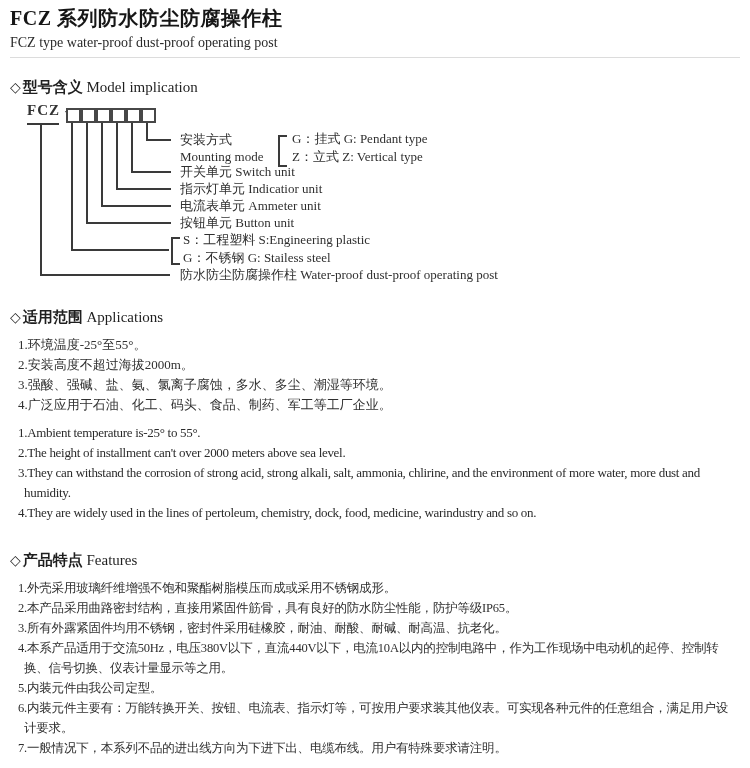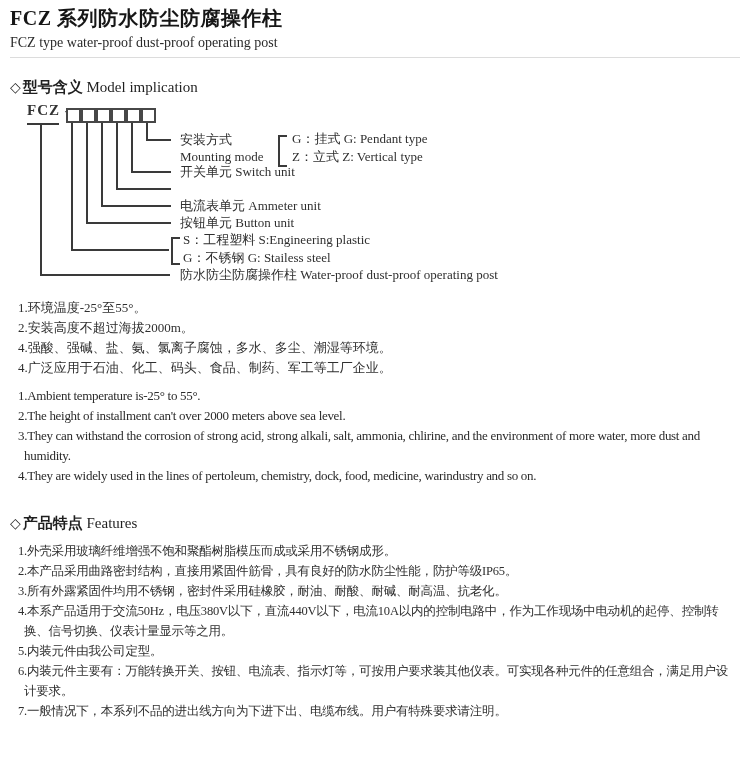--- a/index.html
+++ b/index.html
@@ -76,35 +76,37 @@
     <div class="hl" style="left:61px;top:147px;width:98px;"></div>
     <div class="hl" style="left:30px;top:172px;width:130px;"></div>
 
     <span class="txt" style="left:170px;top:30px;">安装方式</span>
     <span class="txt" style="left:170px;top:47px;">Mounting mode</span>
     <div class="brk" style="left:268px;top:33px;height:28px;"></div>
     <span class="txt" style="left:282px;top:29px;">G：挂式 G: Pendant type</span>
     <span class="txt" style="left:282px;top:47px;">Z：立式 Z: Vertical type</span>
 
     <span class="txt" style="left:170px;top:62px;">开关单元 Switch unit</span>
+    <span class="txt" style="left:170px;top:79px;">指示灯单元 Indicatior unit</span>
     <span class="txt" style="left:170px;top:96px;">电流表单元 Ammeter unit</span>
     <span class="txt" style="left:170px;top:113px;">按钮单元 Button unit</span>
 
     <div class="brk" style="left:161px;top:135px;height:24px;"></div>
     <span class="txt" style="left:173px;top:130px;">S：工程塑料 S:Engineering plastic</span>
     <span class="txt" style="left:173px;top:148px;">G：不锈钢 G: Stailess steel</span>
 
     <span class="txt" style="left:170px;top:165px;">防水防尘防腐操作柱 Water-proof dust-proof operating post</span>
   </div>
 
+  <h2 class="section apps-h"><span class="diamond">◇</span><span>适用范围</span> <span class="en">Applications</span></h2>
 
   <ul class="plain cn-list">
     <li>1.环境温度-25°至55°。</li>
     <li>2.安装高度不超过海拔2000m。</li>
-    <li>4.强酸、强碱、盐、氨、氯离子腐蚀，多水、多尘、潮湿等环境。</li>
+    <li>3.强酸、强碱、盐、氨、氯离子腐蚀，多水、多尘、潮湿等环境。</li>
     <li>4.广泛应用于石油、化工、码头、食品、制药、军工等工厂企业。</li>
   </ul>
 
   <ul class="plain en-list">
     <li>1.Ambient temperature is-25° to 55°.</li>
     <li>2.The height of installment can't over 2000 meters above sea level.</li>
     <li>3.They can withstand the corrosion of strong acid, strong alkali, salt, ammonia, chlirine, and the environment of more water, more dust and humidity.</li>
     <li>4.They are widely used in the lines of pertoleum, chemistry, dock, food, medicine, warindustry and so on.</li>
   </ul>
 

